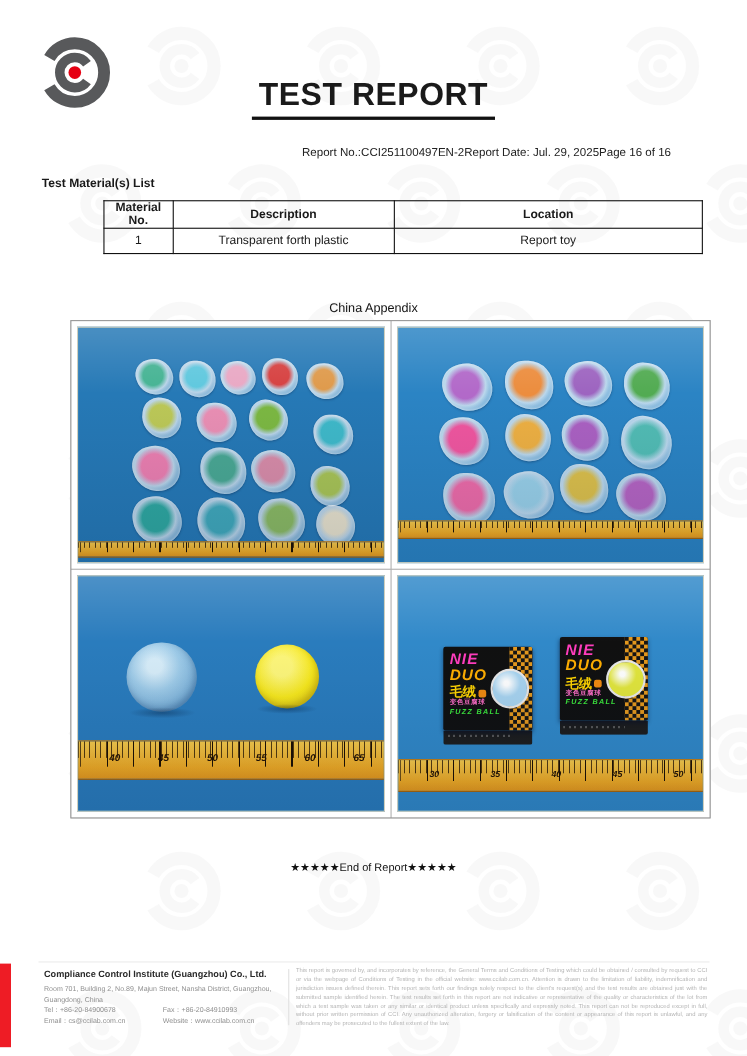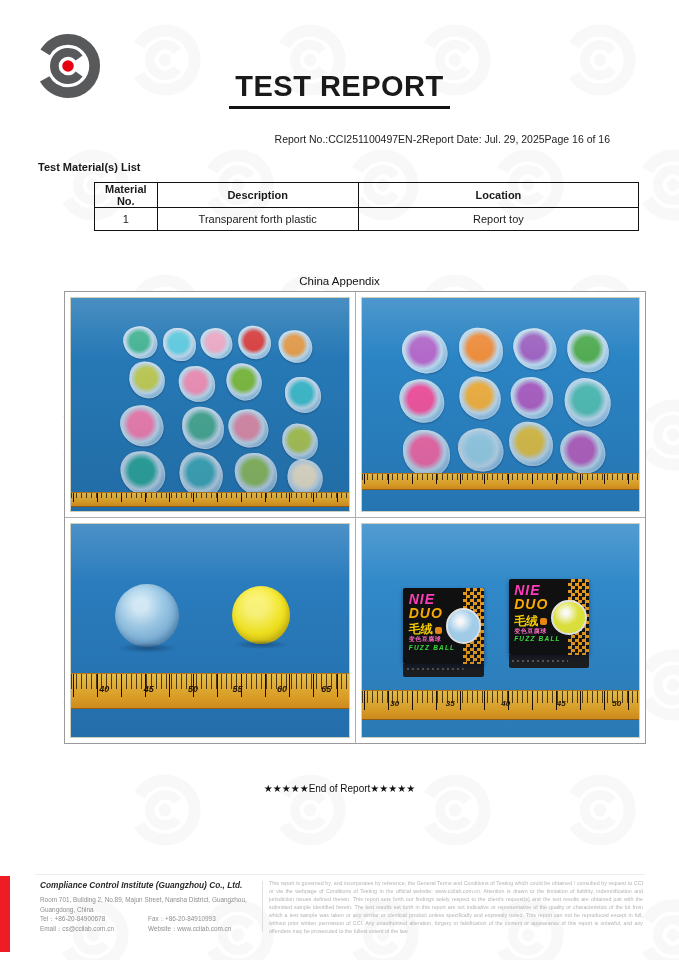--- a/index.html
+++ b/index.html
@@ -71,21 +71,21 @@
   .fb-base{width:100%;height:13px;background:#1d1d1d;border-radius:0 0 2px 2px;
         background-image:repeating-linear-gradient(90deg,rgba(200,200,200,.35) 0 2px,rgba(0,0,0,0) 2px 5px);
         background-size:70% 2px;background-repeat:no-repeat;background-position:15% 45%;}
   
   .eor{position:absolute;left:0;right:0;top:760px;text-align:center;font-size:10px;color:#111;margin-top:23px;}
   
   .footer-line{position:absolute;left:35px;right:34px;top:874px;border-top:1px solid #ececec;}
   .redbar{position:absolute;left:0;top:876px;width:10px;height:76px;background:#ee1c25;}
   .footer{position:absolute;left:40px;right:36px;top:880px;display:flex;}
   .f-left{width:222px;flex:none;}
-  .f-company{font-size:8.3px;font-weight:700;color:#2a2a2a;margin-bottom:5px;font-style:italic;}
+  .f-company{font-size:8.3px;font-weight:700;color:#2a2a2a;margin-bottom:5px;}
   .f-addr,.f-row{font-size:6.4px;color:#8f8f8f;line-height:1.5;}
   .f-row{display:flex;gap:0;}
   .f-row span{flex:none;}
   .f-row .w1{width:108px;}
   .f-divider{width:1px;background:#e0e0e0;margin:1px 6px 4px 0;flex:none;}
   .f-right{flex:1;font-size:5.3px;color:#b4b4b4;line-height:1.5;text-align:justify;}
 </style>
 </head>
 <body>
 

